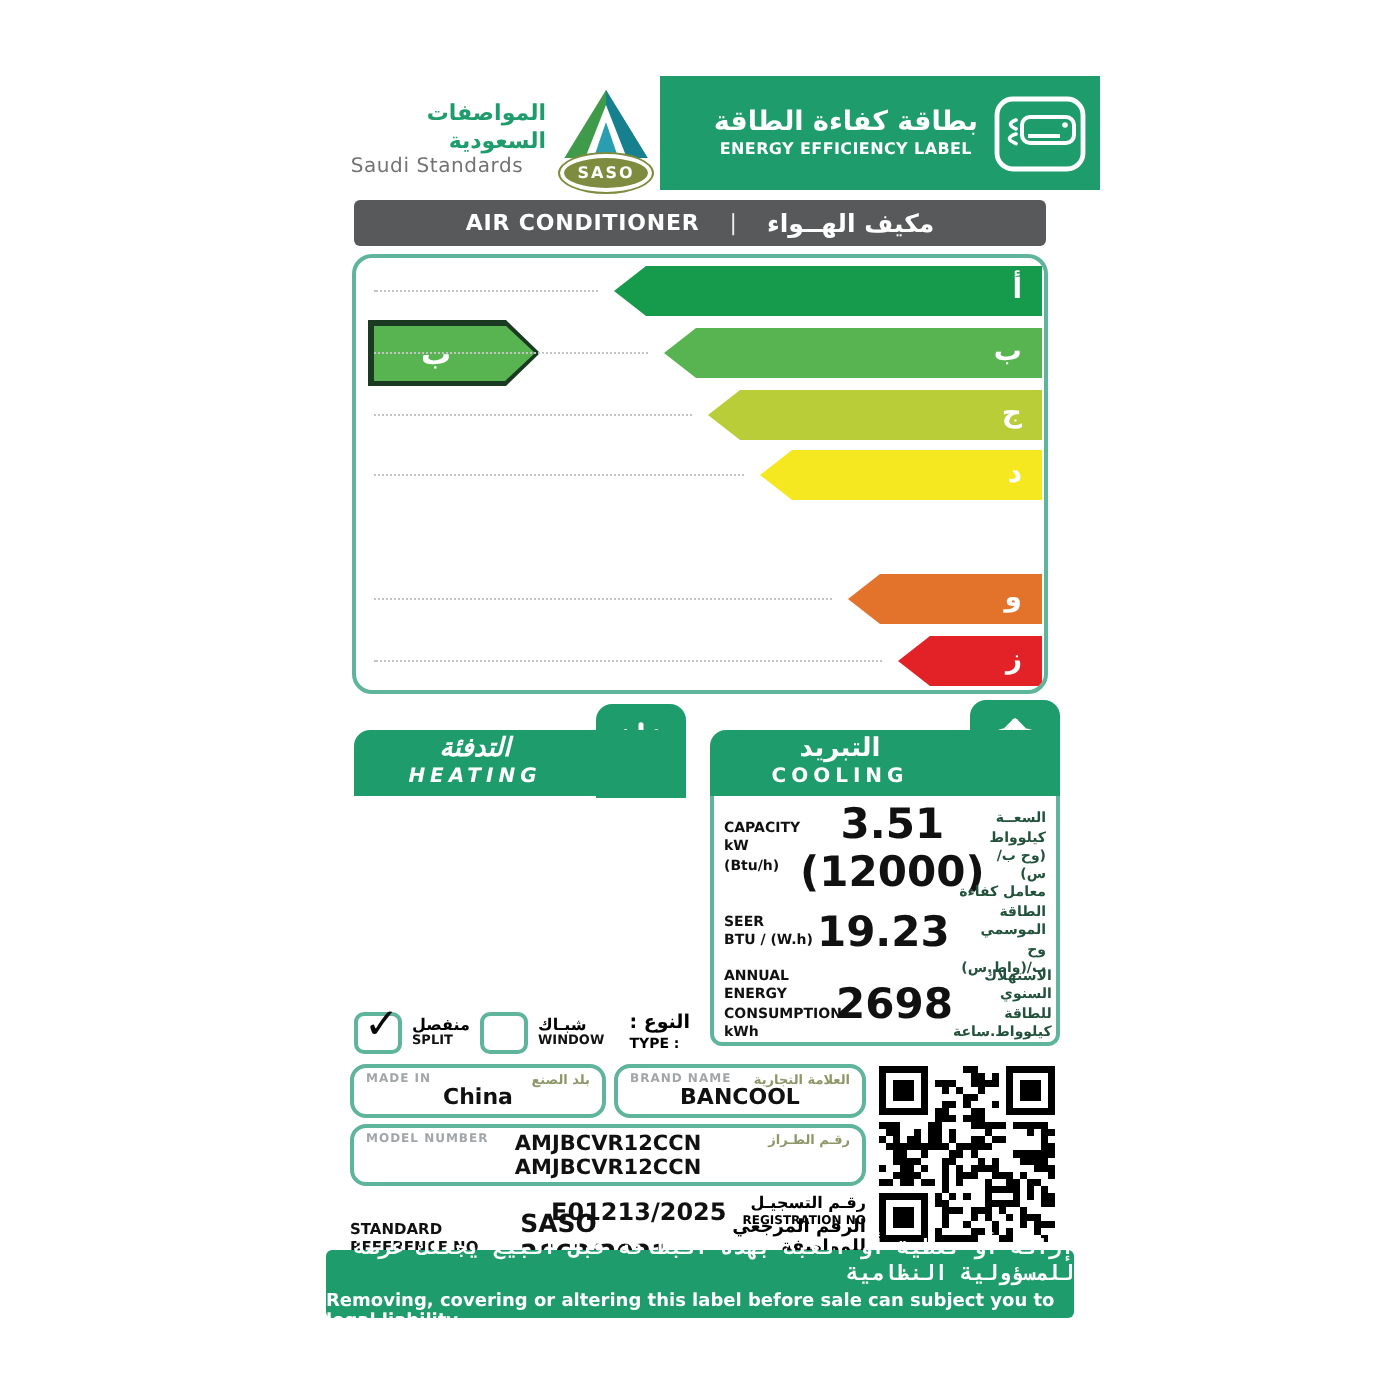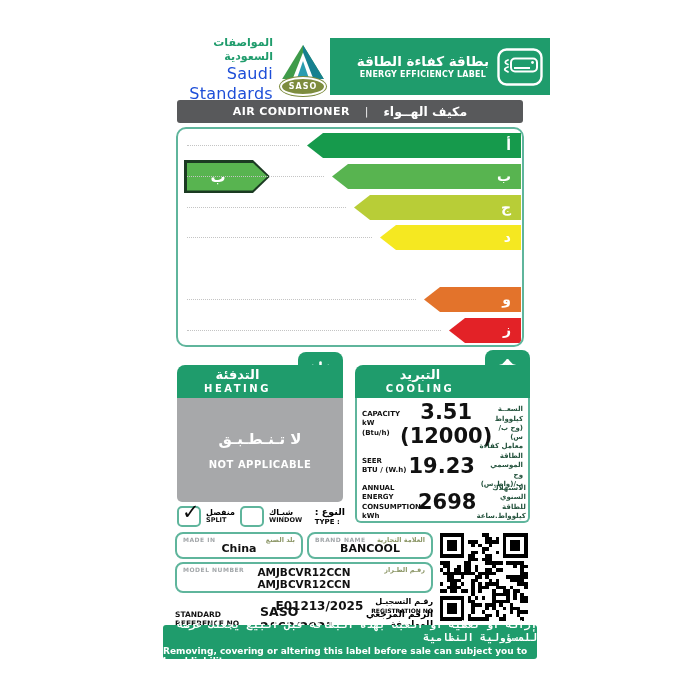--- a/index.html
+++ b/index.html
@@ -11,21 +11,21 @@
   }
   *{margin:0;padding:0;box-sizing:border-box;font-family:"DejaVu Sans",sans-serif;}
   body{background:#fff;width:700px;height:700px;overflow:hidden;}
   .canvas{position:relative;width:700px;height:700px;background:#fff;}
   .label{position:absolute;left:150px;top:36px;width:400px;height:626px;}
 
   
   .header-left{position:absolute;left:14px;top:8px;width:164px;height:52px;display:flex;align-items:center;justify-content:flex-end;gap:5px;}
   .org-text{text-align:right;line-height:1.25;}
   .org-ar{color:var(--green);font-weight:bold;font-size:11px;direction:rtl;}
-  .org-en{color:#1d4ed8;font-size:16px;letter-spacing:.3px;}
+  .org-en{color:#737373;font-size:10px;letter-spacing:.3px;text-align:center;}
   .saso-logo{width:50px;height:52px;position:relative;flex:0 0 auto;}
   .saso-logo svg{position:absolute;left:3px;top:0;}
   .saso-ellipse{position:absolute;left:2px;bottom:0;width:46px;height:19px;background:#7d8c3e;border:2px solid #fff;border-radius:50%;display:flex;align-items:center;justify-content:center;box-shadow:0 0 0 1px #7d8c3e;}
   .saso-ellipse span{color:#fff;font-size:8px;font-weight:bold;letter-spacing:1px;}
 
   .header-green{position:absolute;left:180px;top:2px;width:220px;height:57px;background:var(--green);display:flex;align-items:center;justify-content:flex-end;gap:8px;padding-right:7px;}
   .hg-text{text-align:center;line-height:1.3;color:#fff;}
   .hg-ar{font-size:13.5px;font-weight:bold;direction:rtl;}
   .hg-en{font-size:8px;font-weight:bold;letter-spacing:.2px;}
 
@@ -46,21 +46,21 @@
   .indicator-inner span{color:#fff;font-weight:bold;font-size:15px;}
 
   
   .sec-tab{position:absolute;top:0;right:0;width:45px;background:var(--green);border-radius:8px 8px 0 0;display:flex;justify-content:center;}
   .sec-hdr{position:absolute;left:0;width:100%;height:33px;background:var(--green);border-radius:8px 0 0 0;display:flex;flex-direction:column;align-items:center;justify-content:center;padding-right:45px;color:#fff;line-height:1.25;}
   .sh-ar{font-size:13px;font-weight:bold;direction:rtl;}
   .sh-en{font-size:10px;font-weight:bold;letter-spacing:2.5px;}
 
   .heating{position:absolute;left:27px;top:316px;width:166px;height:150px;}
   .heating .sec-tab{height:47px;}
-  .heating .sec-hdr{top:13px;}
+  .heating .sec-hdr{top:13px;font-style:italic;}
   .heat-body{position:absolute;left:0;top:46px;width:100%;height:104px;background:var(--graybody);border-radius:0 0 5px 5px;display:flex;flex-direction:column;align-items:center;justify-content:center;gap:11px;color:#fff;}
   .na-ar{font-size:15px;font-weight:bold;direction:rtl;}
   .na-en{font-size:10px;font-weight:600;letter-spacing:.5px;}
 
   .cooling{position:absolute;left:205px;top:314px;width:175px;height:173px;}
   .cooling .sec-tab{height:49px;}
   .cooling .sec-hdr{top:15px;}
   .cool-body{position:absolute;left:0;top:48px;width:100%;height:125px;background:#fff;border:2px solid var(--teal);border-top:none;border-radius:0 0 6px 6px;display:flex;flex-direction:column;padding:2px 5px;}
   .c-row{display:flex;align-items:center;justify-content:space-between;}
   .c-row.r1{height:48px;}
@@ -210,24 +210,20 @@
             <line x1="6" y1="6" x2="8.1" y2="8.1"></line>
               <line x1="19.9" y1="19.9" x2="22" y2="22"></line>
             <line x1="6" y1="22" x2="8.1" y2="19.9"></line>
               <line x1="19.9" y1="8.1" x2="22" y2="6"></line>
           </g>
         </svg>
       </div>
       <div class="sec-hdr">
         <div class="sh-ar">التدفئة</div>
         <div class="sh-en">HEATING</div>
-      </div>
-      <div class="heat-body">
-        <div class="na-ar">لا تـنـطـبـق</div>
-        <div class="na-en">NOT APPLICABLE</div>
       </div>
     </div>
 
     <div class="cooling">
       <div class="sec-tab">
         <svg width="31" height="31" viewBox="-16 -16 32 32" style="margin-top:8px">
           <g stroke="#fff" stroke-width="3.2" stroke-linecap="round">
             <g>
                 <line y1="-13" y2="13"></line>
                 <line x1="0" y1="-13" x2="-4" y2="-9"></line>

